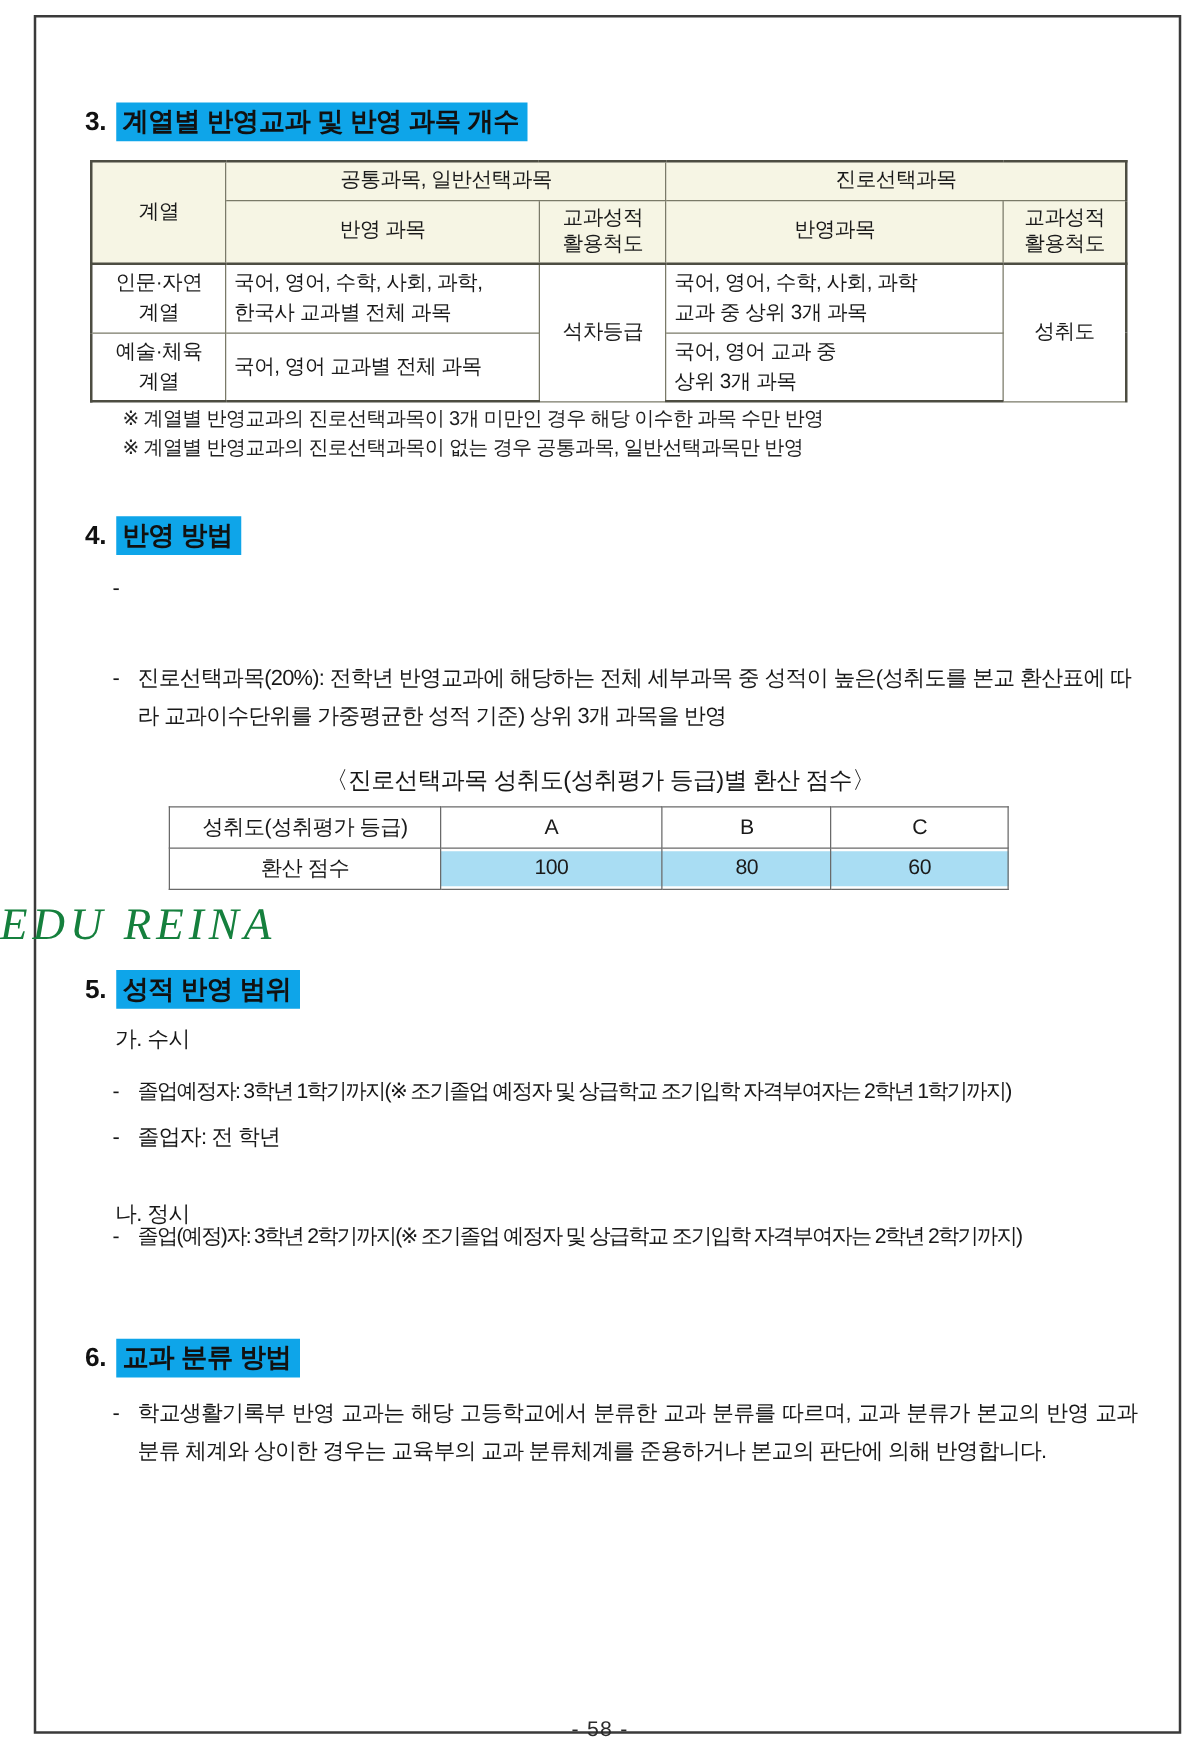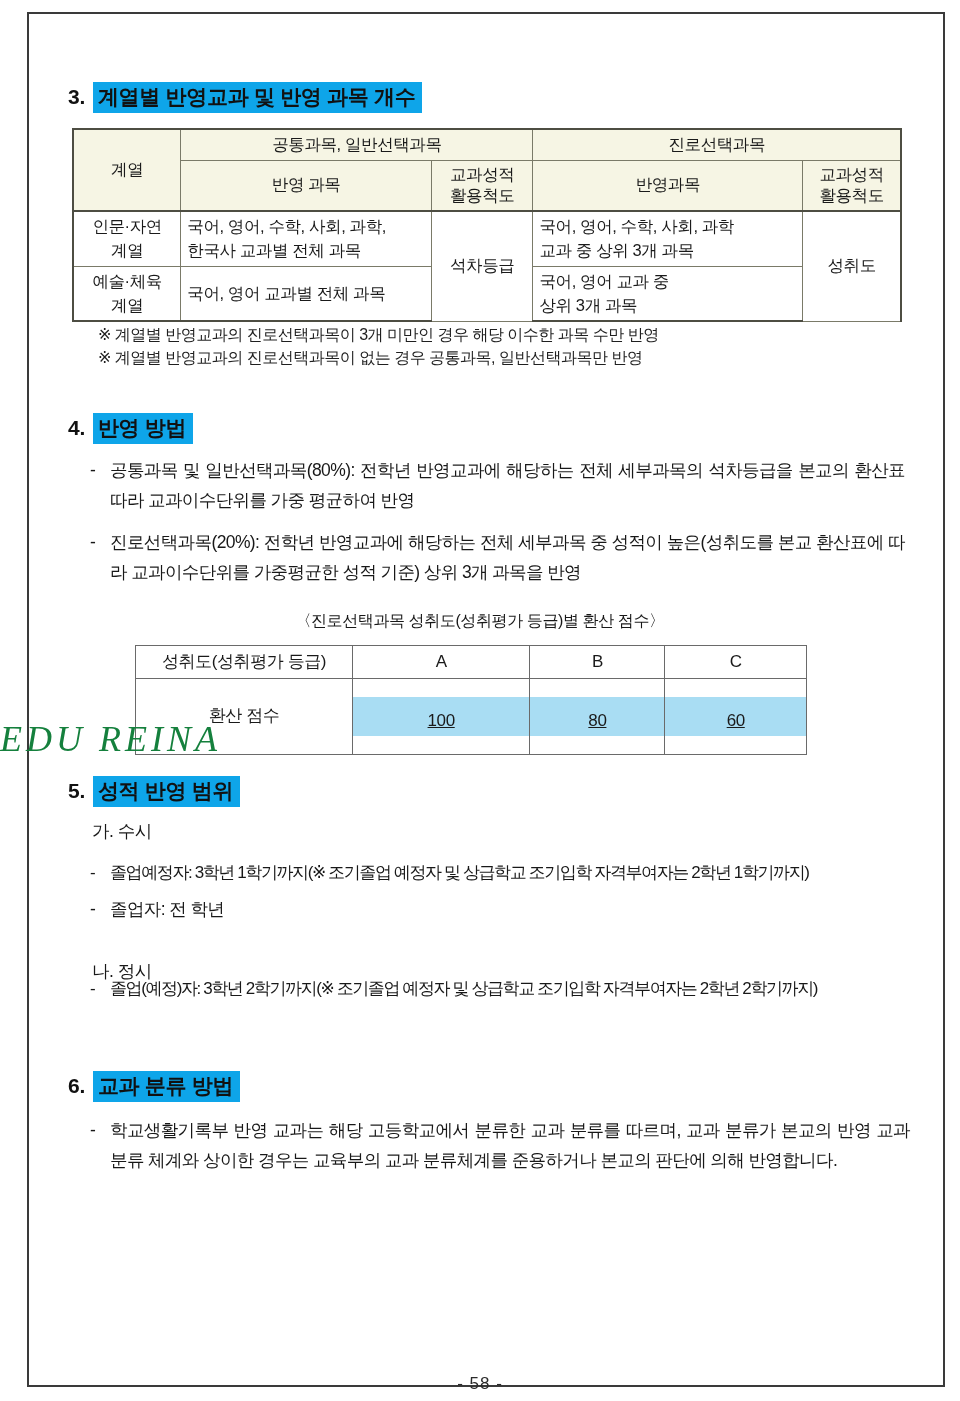--- a/index.html
+++ b/index.html
@@ -120,41 +120,40 @@
     font-size: 17px;
     letter-spacing: -1.4px;
     white-space: nowrap;
   }
 
   
   .mini-caption {
     position: absolute;
     left: 0; right: 0;
     text-align: center;
-    font-size: 16px;
+    font-size: 19px;
     letter-spacing: -0.4px;
     color: #181818;
   }
   #table-scores {
     left: 135px; top: 645px; width: 672px;
     font-size: 17px;
   }
   #table-scores td {
     border: 1px solid #6a6a6a;
     text-align: center;
     height: 28px;
     padding: 2px 4px;
   }
   #table-scores .lbl { width: 208px; }
   .hl-num {
     display: block;
     background: #a9ddf3;
-    margin: 16px -5px;
-    padding: 12px 0 2px 0;
-    text-decoration: underline;
+    margin: 0 -5px;
+    padding: 1px 0 2px 0;
   }
 
   
   .watermark {
     position: absolute;
     left: 0; right: 0;
     text-align: left;
     top: 718px;
     font-family: "Liberation Serif", "DejaVu Serif", serif;
     font-style: italic;
@@ -242,21 +241,20 @@
   <div class="note-line" style="left:70px; top:325px;">※ 계열별 반영교과의 진로선택과목이 3개 미만인 경우 해당 이수한 과목 수만 반영</div>
   <div class="note-line" style="left:70px; top:348px;">※ 계열별 반영교과의 진로선택과목이 없는 경우 공통과목, 일반선택과목만 반영</div>
 
   <div class="section-head" style="left:68px; top:413px;">
     <span class="section-num">4.</span>
     <span class="section-title">반영 방법</span>
   </div>
 
   <div class="bullet" style="left:110px; top:455px; width:795px;">
     <span class="dash">-</span>
-    <span>공통과목 및 일반선택과목(80%): 전학년 반영교과에 해당하는 전체 세부과목의 석차등급을 본교의 환산표 따라 교과이수단위를 가중 평균하여 반영</span>
   </div>
 
   <div class="bullet" style="left:110px; top:527px; width:795px;">
     <span class="dash">-</span>
     <span>진로선택과목(20%): 전학년 반영교과에 해당하는 전체 세부과목 중 성적이 높은(성취도를 본교 환산표에 따라 교과이수단위를 가중평균한 성적 기준) 상위 3개 과목을 반영</span>
   </div>
 
   <div class="mini-caption" style="top:611px;">〈진로선택과목 성취도(성취평가 등급)별 환산 점수〉</div>
 
   <table class="doc-table" id="table-scores">

